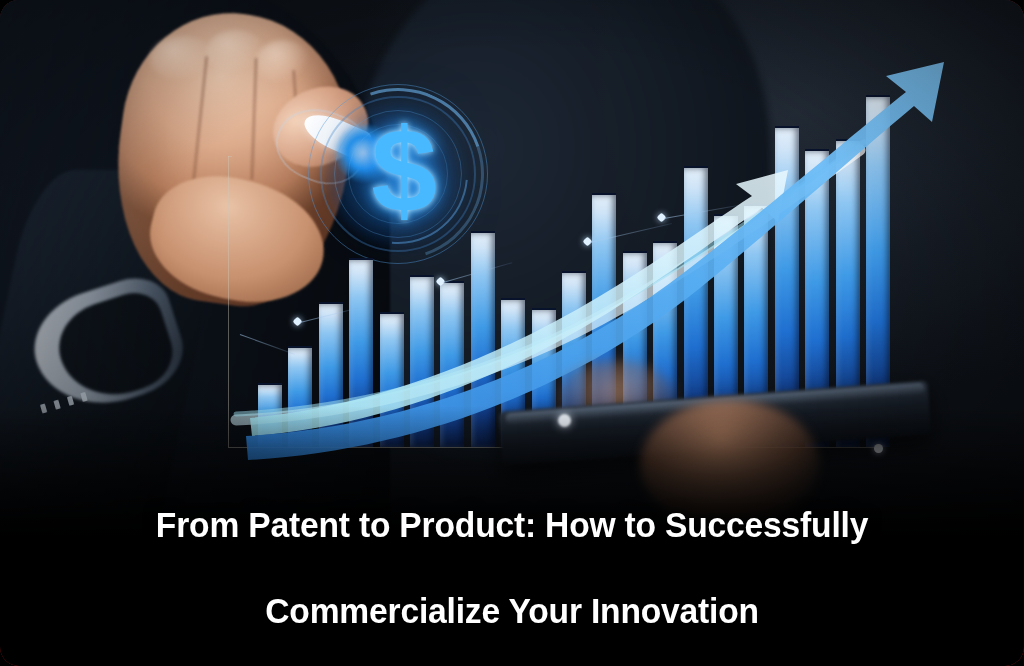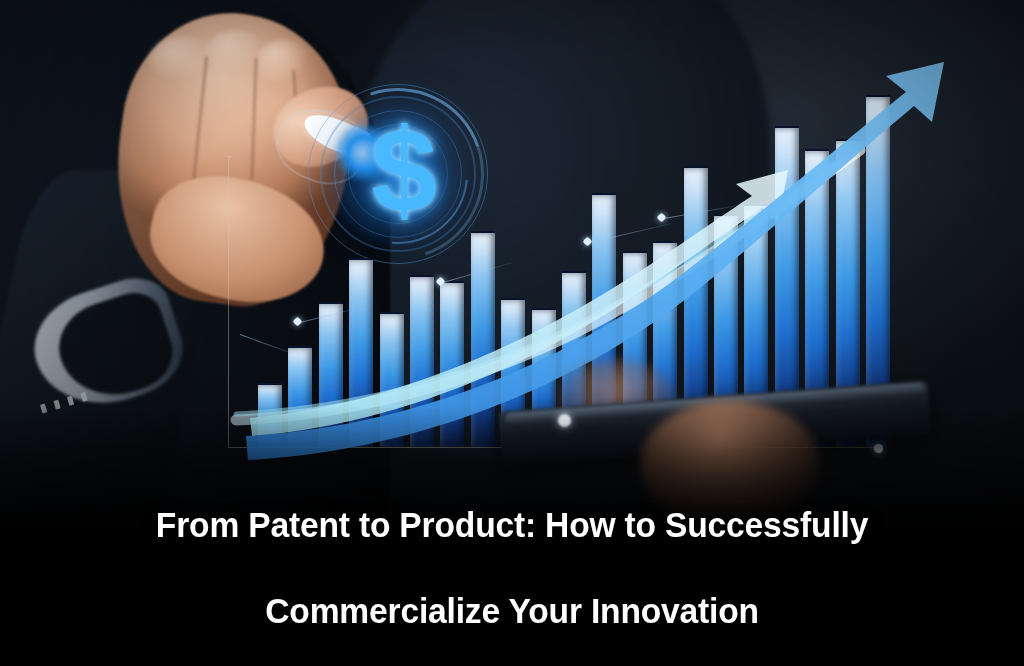--- a/index.html
+++ b/index.html
@@ -4,21 +4,21 @@
 <style>
   * { margin:0; padding:0; box-sizing:border-box; }
   html,body { background:#000; }
   body {
     width:1024px; height:666px;
     font-family:"Liberation Sans", sans-serif;
     overflow:hidden;
     position:relative;
   }
 
-  #stage { position:absolute; inset:0; background:#b91c1c; overflow:hidden; }
+  #stage { position:absolute; inset:0; background:#b91c1c; overflow:hidden;border-radius:19px; }
 
   
   .photo {
     position:absolute; left:0; top:0; width:1024px; height:556px;
     background:
       radial-gradient(ellipse 60% 70% at 78% 20%, #222a35 0%, #161c25 40%, #0d1117 75%),
       linear-gradient(160deg,#10161f 0%,#0b0f15 100%);
     overflow:hidden;
   }
   

